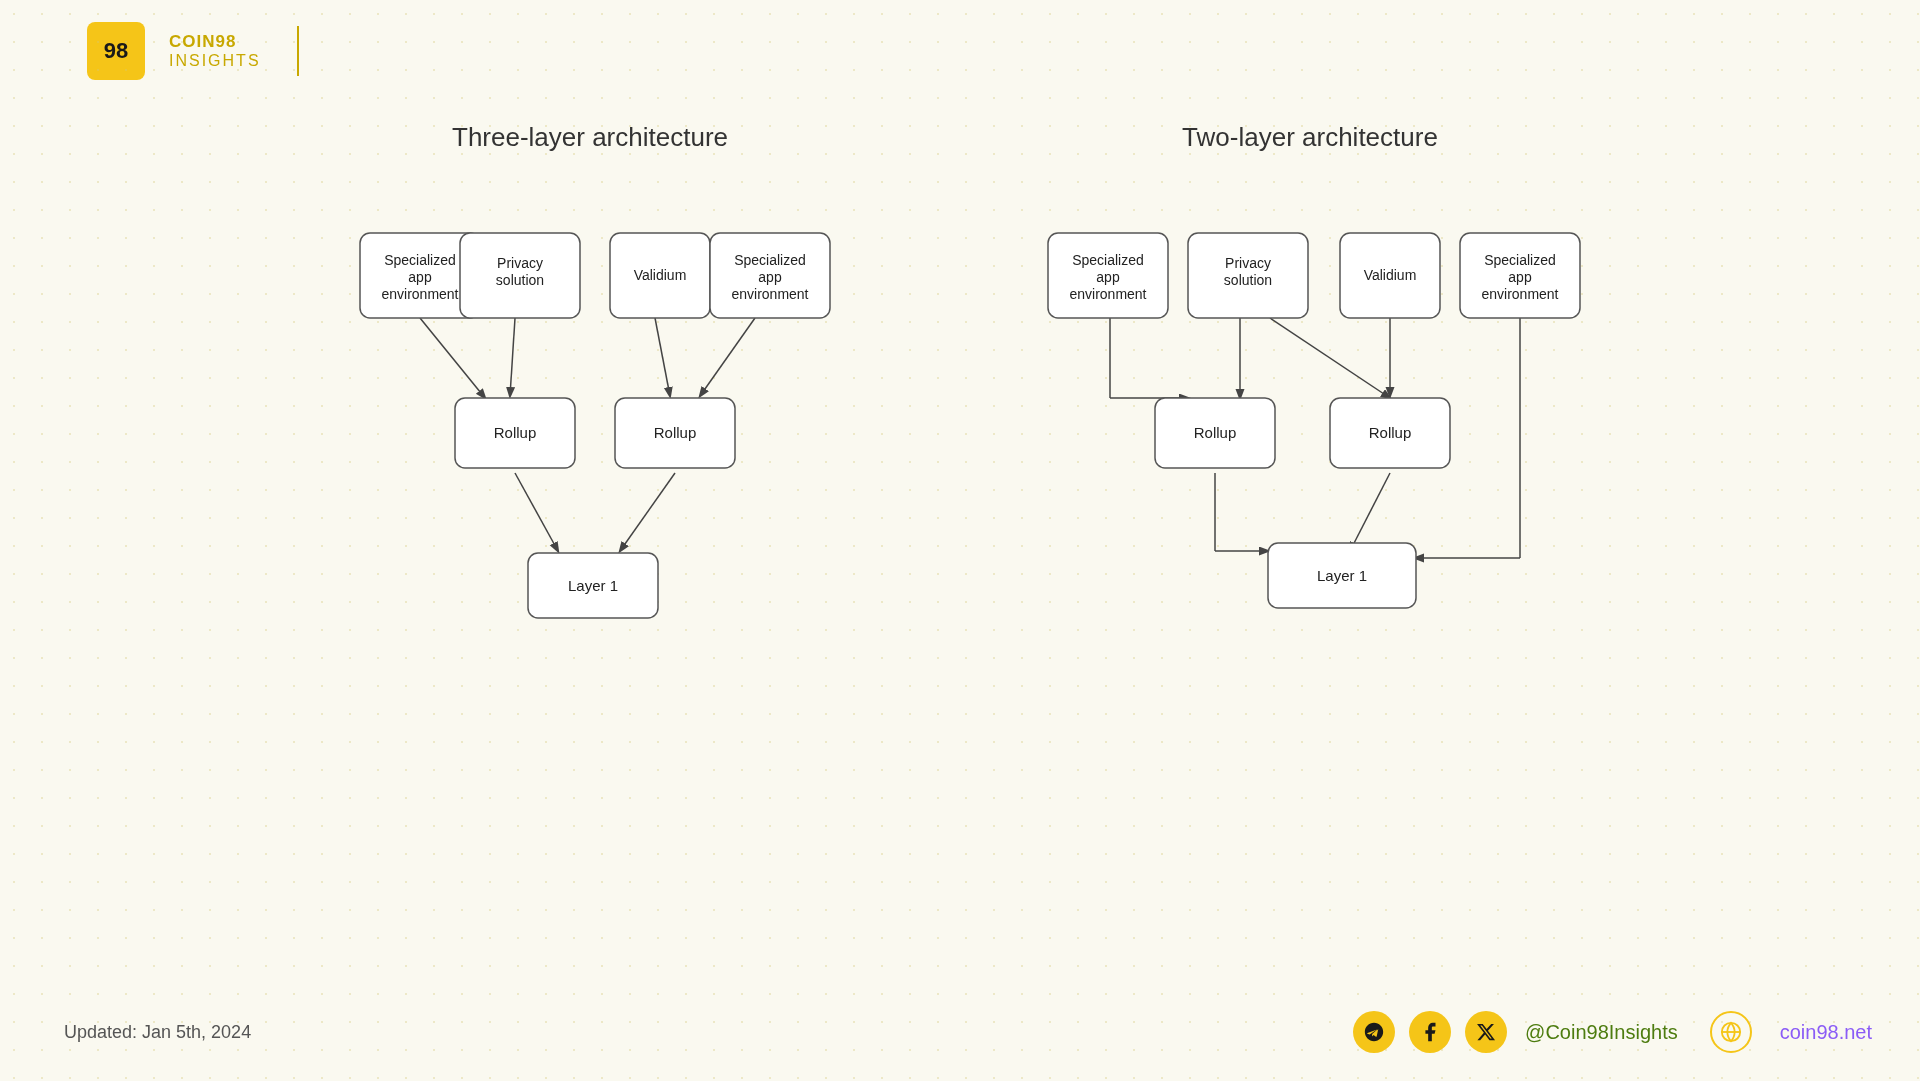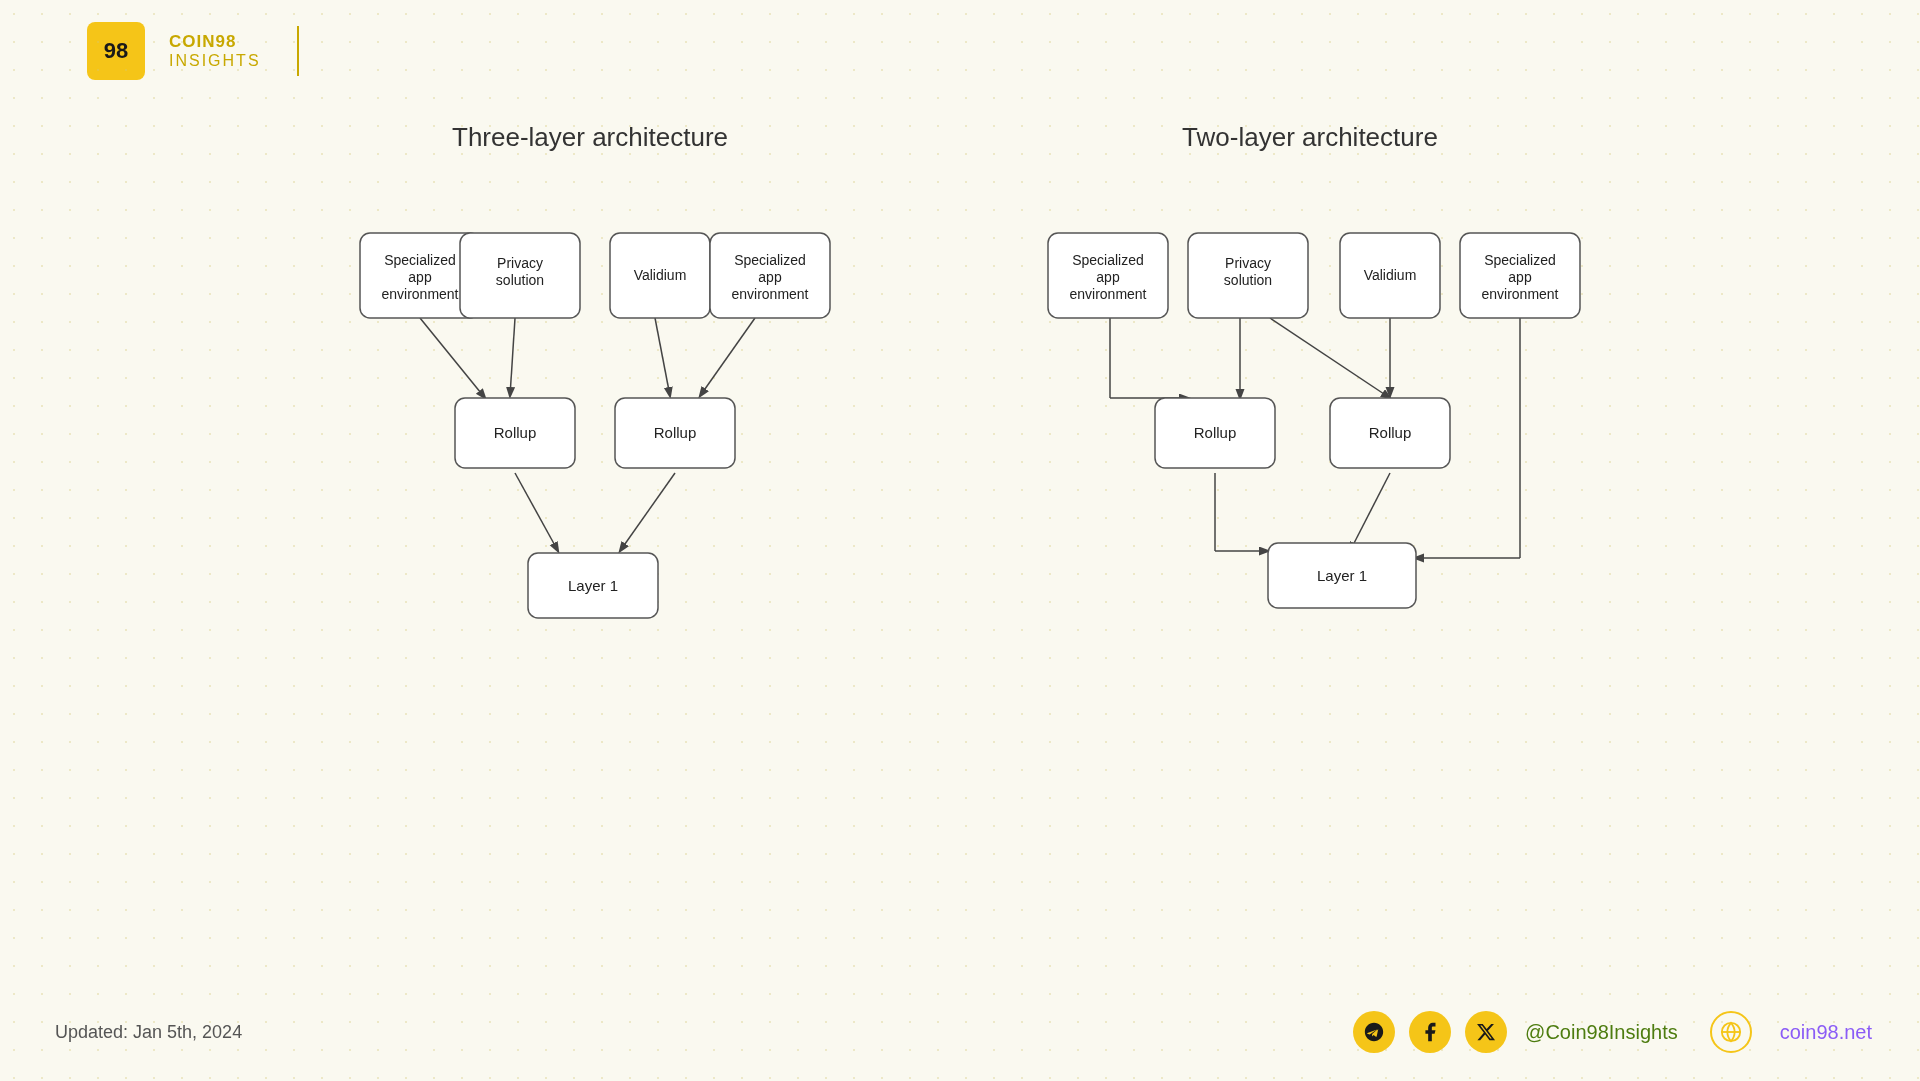--- a/index.html
+++ b/index.html
@@ -103,21 +103,21 @@
     }
 
     
     .diagram-svg {
       display: block;
     }
 
     .footer {
       position: absolute;
       bottom: 28px;
-      left: 7px;
+      left: 16px;
       right: 0;
       display: flex;
       align-items: center;
       justify-content: space-between;
       padding: 0 48px;
     }
 
     .updated-text {
       font-size: 18px;
       color: #555;

